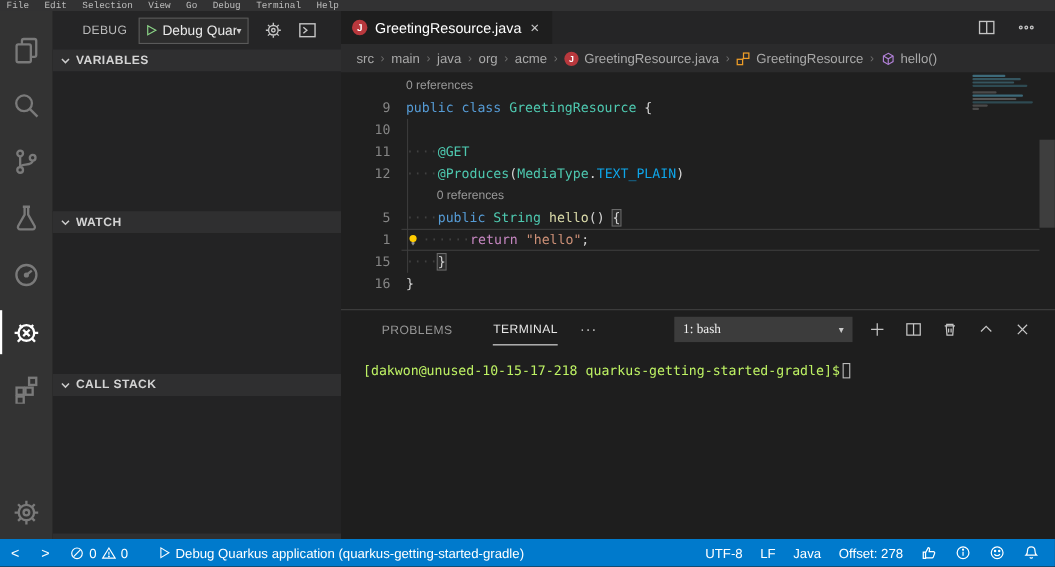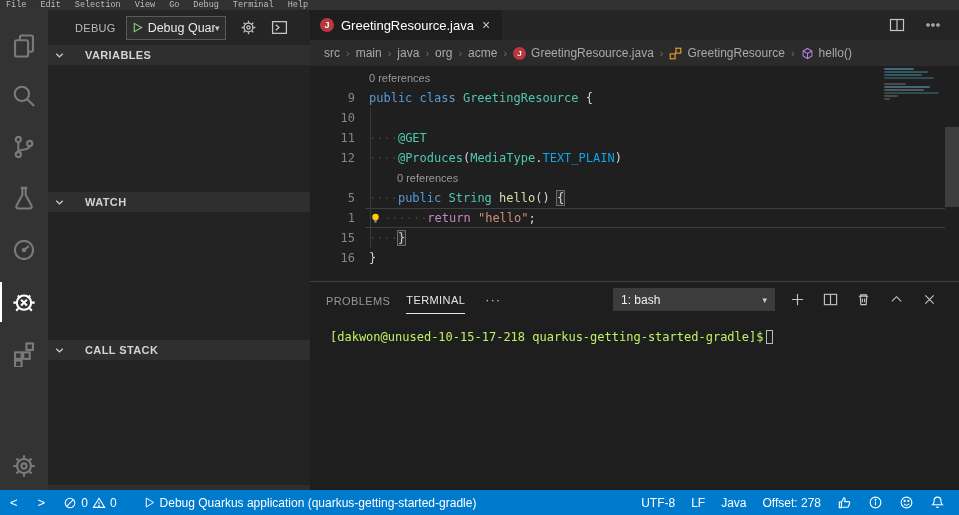--- a/index.html
+++ b/index.html
@@ -24,21 +24,21 @@
   #debug-toolbar { position:absolute; left:0; top:0; width:262px; height:35px; display:flex; align-items:center; }
   #debug-toolbar .dt-label { font-size:11px; color:#bbbbbb; margin-left:27px; letter-spacing:.3px; }
   #debug-config { margin-left:10px; width:100px; height:24px; border:1px solid #5a5a5a; background:#2d2d2d;
     display:flex; align-items:center; padding:0 5px; cursor:pointer; }
   #debug-config .cfg-name { font-size:12.5px; color:#e8e8e8; white-space:nowrap; overflow:hidden; flex:1; margin-left:5px; }
   #debug-config .caret { font-size:9px; color:#cccccc; }
   .dt-icon { margin-left:14px; display:flex; align-items:center; justify-content:center; cursor:pointer; }
   .dt-icon svg { stroke:#c5c5c5; fill:none; stroke-width:1.2; }
 
   .section-header { position:absolute; left:0; width:262px; height:20px; background:#2f2f30;
-    display:flex; align-items:center; gap:20px; padding-left:6px; }
+    display:flex; align-items:center; gap:4px; padding-left:6px; }
   .section-header .chev svg { stroke:#cccccc; fill:none; stroke-width:1.5; }
   .section-header .title { font-size:11px; font-weight:bold; color:#d3d3d3; letter-spacing:.4px; }
   .section-body { position:absolute; left:0; width:262px; background:#232324; }
 
   
   #editor-group { position:absolute; left:310px; top:10px; width:649px; height:271px; }
   #tabbar { position:absolute; left:0; top:0; width:649px; height:30px; background:#252526; display:flex; }
   #tab-active { width:192px; height:30px; background:#1e1e1e; display:flex; align-items:center; padding:0 10px; cursor:pointer; }
   .java-badge { width:14px; height:14px; border-radius:50%; background:#b8383d; color:#fff; font-size:9px; font-weight:bold;
     display:flex; align-items:center; justify-content:center; flex:none; }
@@ -68,26 +68,26 @@
   .tk-brk{color:#d4d4d4; outline:1px solid #6a6a6a; background:rgba(110,110,110,.18)}
   .bulb { display:inline-flex; width:14px; margin-right:1px; }
   #indent-guide { position:absolute; left:60px; top:42px; width:1px; height:140px; background:#3a3a3a; }
   #minimap { position:absolute; left:574px; top:2px; width:60px; height:48px; }
   .mm-line { height:2px; margin-bottom:1px; border-radius:1px; }
   #editor-scrollbar { position:absolute; left:635px; top:61px; width:14px; height:80px; background:rgba(121,121,121,.35); }
 
   
   #panel { position:absolute; left:310px; top:281px; width:649px; height:209px; background:#1e1e1e; border-top:1px solid #404040; }
   #panel-header { position:absolute; left:0; top:0; width:649px; height:35px; display:flex; align-items:center; }
-  .panel-tab { font-size:11px; letter-spacing:.4px; color:#969696; margin-left:16px; padding:9px 0 7px; cursor:pointer; }
+  .panel-tab { font-size:11px; letter-spacing:.4px; color:#969696; margin-left:37px; padding:9px 0 7px; cursor:pointer; }
   .panel-tab.active { color:#e7e7e7; border-bottom:1px solid #e7e7e7; }
   #panel-more { color:#c5c5c5; font-size:13px; margin-left:20px; cursor:pointer; letter-spacing:1px; }
   #terminal-select { position:absolute; left:303px; top:6px; width:162px; height:23px; background:#3c3c3c;
     display:flex; align-items:center; padding:0 8px; cursor:pointer; }
-  #terminal-select .sel-text { font-size:12px; color:#f0f0f0; flex:1; }
+  #terminal-select .sel-text { font-size:12px; color:#f0f0f0; flex:1;font-family:Liberation Serif, serif; }
   #terminal-select .caret { font-size:9px; color:#cccccc; }
   .panel-actions { position:absolute; top:0; height:35px; display:flex; align-items:center; gap:18px; left:480px; }
   .panel-actions svg { stroke:#c5c5c5; fill:none; stroke-width:1.2; cursor:pointer; }
   #terminal-content { position:absolute; left:20px; top:48px; font-family:"DejaVu Sans Mono", monospace;
     font-size:12px; color:#bef264; display:flex; align-items:center; }
   #terminal-cursor { display:inline-block; width:7px; height:14px; border:1px solid #bbbbbb; margin-left:3px; }
 
   
   #statusbar { position:absolute; left:0; top:490px; width:959px; height:25px; background:#007acc;
     display:flex; align-items:center; color:#ffffff; font-size:12px; }

